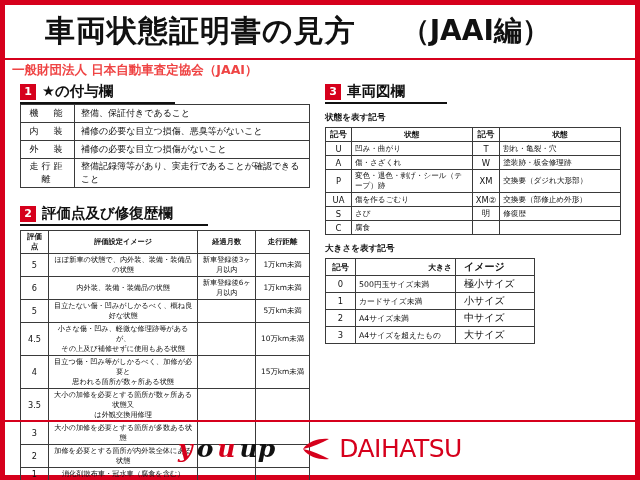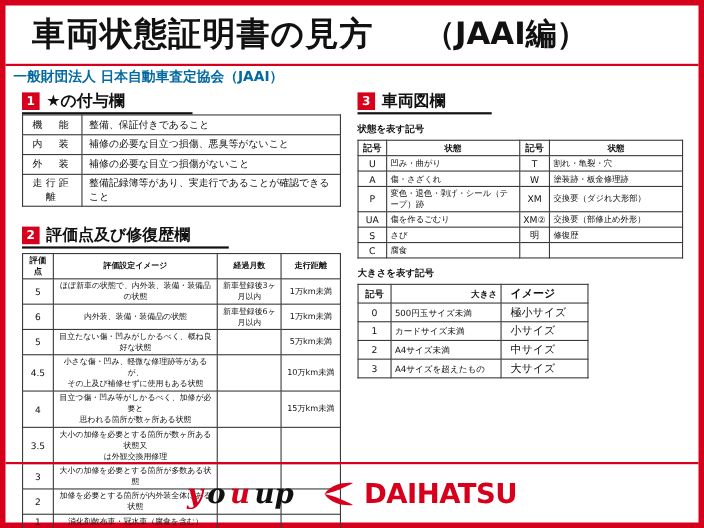--- a/index.html
+++ b/index.html
@@ -16,35 +16,35 @@
 
   
   .frame-top { position:absolute; left:0; top:0; width:640px; height:5px; background:#d6001c; }
   .frame-bottom { position:absolute; left:0; bottom:0; width:640px; height:5px; background:#d6001c; }
   .frame-left { position:absolute; left:0; top:0; width:5px; height:480px; background:#d6001c; }
   .frame-right { position:absolute; right:0; top:0; width:5px; height:480px; background:#d6001c; }
 
   
   .title-row {
     position:absolute; left:5px; top:5px; width:630px; height:52px;
-    display:flex; align-items:center; padding-left:24px;
+    display:flex; align-items:center; padding-left:40px;
   }
   .title-main {
     font-size:30px; font-weight:bold; letter-spacing:1px; color:#111;
     font-family:"DejaVu Sans", sans-serif;
   }
   .title-sub {
     font-size:28px; font-weight:bold; margin-left:46px; color:#111;
     font-family:"DejaVu Sans", sans-serif;
   }
   .title-divider { position:absolute; left:5px; top:58px; width:630px; height:2px; background:#d6001c; }
 
   .assoc {
     position:absolute; left:12px; top:62px;
-    font-size:12.5px; font-weight:bold; color:#0369a1;
+    font-size:12.5px; font-weight:bold; color:#ef4444;
     font-family:"DejaVu Sans", sans-serif;
   }
 
   
   .sec-head { display:flex; align-items:center; gap:6px; }
   .sec-num {
     width:16px; height:16px; background:#d6001c; color:#fff;
     font-size:11px; font-weight:bold; display:flex; align-items:center; justify-content:center;
     font-family:"DejaVu Sans", sans-serif;
   }
@@ -101,21 +101,21 @@
   }
   .light-you-up {
     font-size:25px; font-style:italic; font-weight:bold; color:#111;
     font-family:"DejaVu Serif", serif; letter-spacing:0px;
     display:flex; align-items:baseline; gap:4px;
   }
   .lyu-red { color:#d6001c; }
   .brand { display:flex; align-items:center; gap:8px; }
   .brand-mark { width:30px; height:22px; position:relative; }
   .brand-text {
-    font-size:25px; font-weight:bold; color:#d6001c; letter-spacing:-0.5px;
+    font-size:25px; font-weight:normal; color:#d6001c; letter-spacing:-0.5px;
     font-family:"DejaVu Sans", sans-serif;
   }
 </style>
 </head>
 <body>
 
 <div class="page">
 
   <div class="frame-top"></div>
   <div class="frame-bottom"></div>

